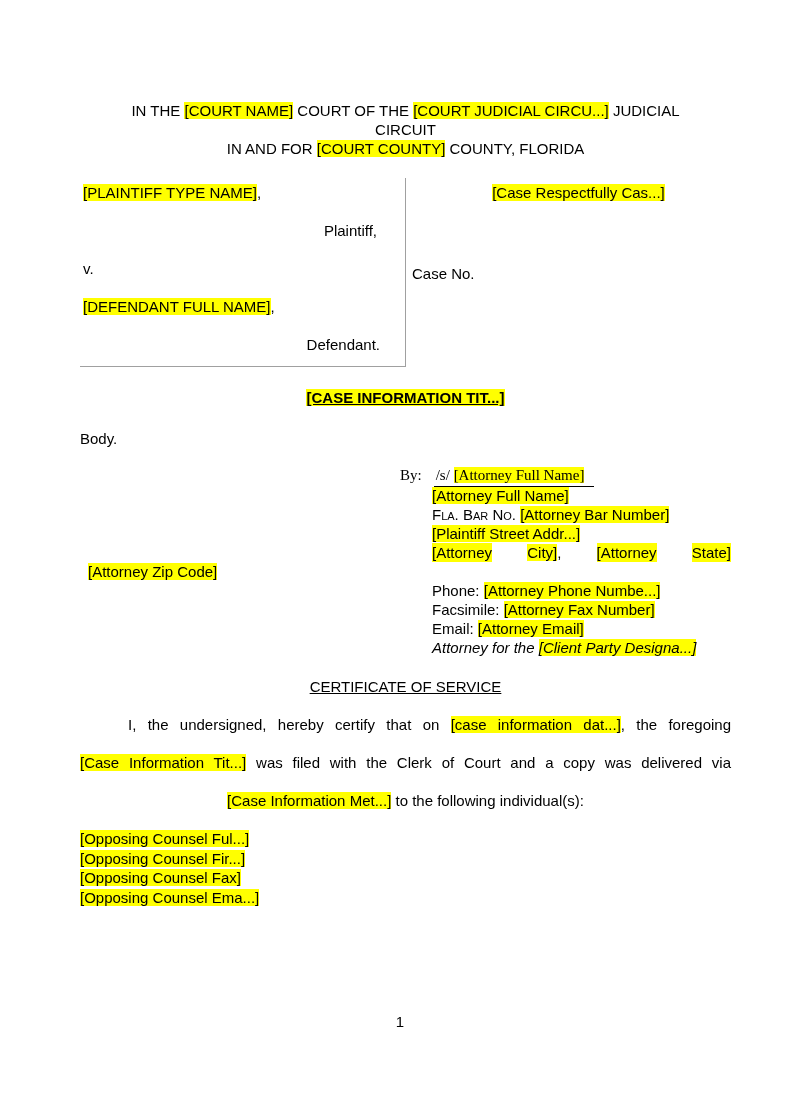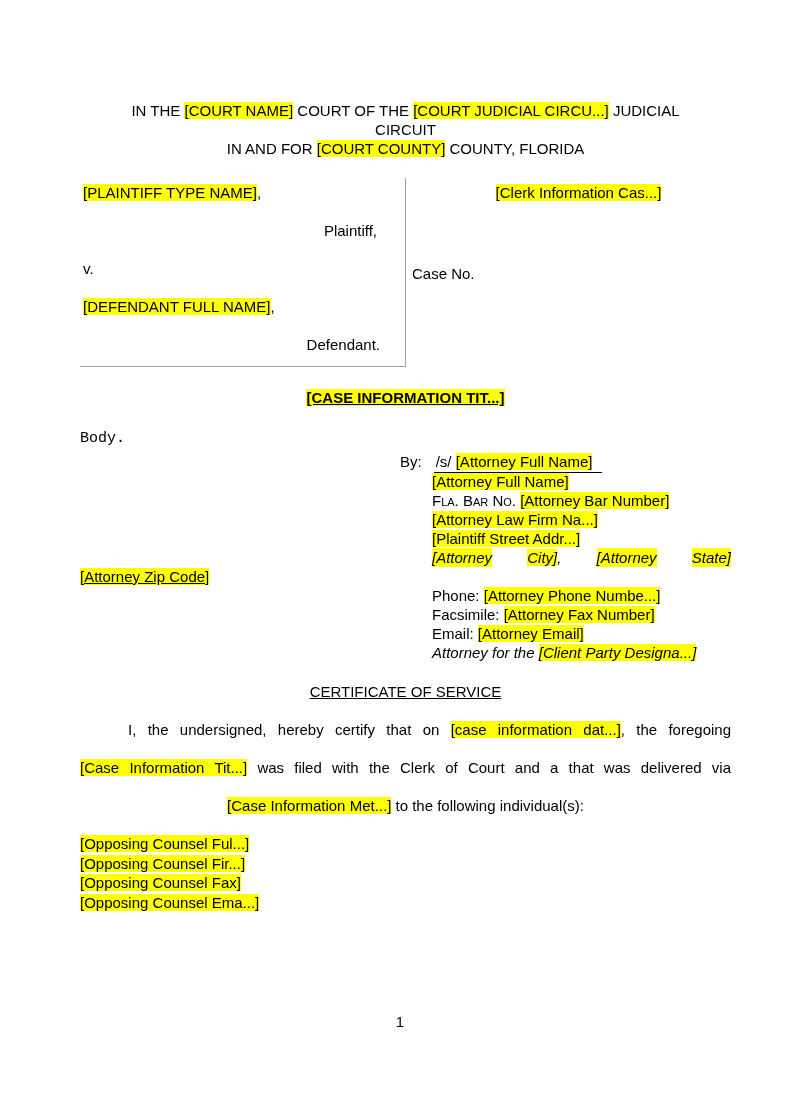--- a/index.html
+++ b/index.html
@@ -27,32 +27,32 @@
   .cap-line { margin-bottom: 19px; }
   .cap-line:last-child { margin-bottom: 0; }
   .cap-line.right { text-align: right; }
   .cap-line.pl { padding-right: 28px; }
   .cap-line.dl { padding-right: 25px; }
   .cap-right { flex: 1; padding-left: 6px; padding-top: 5px; }
   .case-info { text-align: center; padding-left: 14px; }
   .case-no { margin-top: 62px; }
 
   .doc-title { text-align: center; font-weight: bold; margin-top: 21px; }
-  .body-text { margin-top: 22px; font-family: Liberation Mono, monospace; }
+  .body-text { margin-top: 22px; }
 
   .sig-indent { margin-left: 352px; }
   .respectfully { margin-top: 19px; }
-  .by-line { margin-left: 320px; margin-top: 4px; height: 20px; }
+  .by-line { margin-left: 320px; margin-top: 18px; height: 20px; font-family: Liberation Serif, serif; }
   .sig-underline {
     display: inline-block; border-bottom: 1px solid #000;
     margin-left: 12px; padding: 0 10px 1px 2px;
   }
   .line { height: 19px; }
-  .city-state { display: flex; justify-content: space-between; width: 299px; font-style: italic; }
-  .zip { margin-left: 0; text-decoration: underline; }
+  .city-state { display: flex; justify-content: space-between; width: 299px; }
+  .zip { margin-left: 8px; }
   .smallcaps { font-variant: small-caps; }
   .attorney-for { font-style: italic; }
 
   .cert-heading { text-align: center; font-weight: normal; margin-top: 20px; }
   .cert-para { margin-top: 19px; }
   .cert-line { margin-bottom: 19px; text-align: center; }
   .cert-line.justify { text-align: justify; text-align-last: justify; }
   .cert-line.indent { text-indent: 48px; }
 
   .opposing { margin-top: 18px; line-height: 19.5px; }
@@ -72,37 +72,36 @@
 
   <div class="caption">
     <div class="cap-left">
       <div class="cap-line"><span class="hl">[PLAINTIFF TYPE NAME]</span><span>,</span></div>
       <div class="cap-line right pl">Plaintiff,</div>
       <div class="cap-line">v.</div>
       <div class="cap-line"><span class="hl">[DEFENDANT FULL NAME]</span><span>,</span></div>
       <div class="cap-line right dl">Defendant.</div>
     </div>
     <div class="cap-right">
-      <div class="case-info"><span class="hl">[Clerk Information Cas...]</span></div>
+      <div class="case-info"><span class="hl">[Case Respectfully Cas...]</span></div>
       <div class="case-no">Case No.</div>
     </div>
   </div>
 
   <div class="doc-title"><span class="hl u">[CASE INFORMATION TIT...]</span></div>
 
   <div class="body-text">Body.</div>
 
 
   <div class="by-line"><span>By:</span><span class="sig-underline"><span>/s/</span> <span class="hl">[Attorney Full Name]</span></span></div>
 
   <div class="sig-indent line"><span class="hl">[Attorney Full Name]</span></div>
 
   <div class="sig-indent line"><span class="smallcaps">Fla. Bar No.</span> <span class="hl">[Attorney Bar Number]</span></div>
 
-  <div class="sig-indent line"><span class="hl">[Attorney Law Firm Na...]</span></div>
 
   <div class="sig-indent line"><span class="hl">[Plaintiff Street Addr...]</span></div>
 
   <div class="sig-indent line city-state">
     <span class="hl">[Attorney</span>
     <span><span class="hl">City]</span><span>,</span></span>
     <span class="hl">[Attorney</span>
     <span class="hl">State]</span>
   </div>
 
@@ -113,21 +112,21 @@
   <div class="sig-indent line"><span>Facsimile: </span><span class="hl">[Attorney Fax Number]</span></div>
 
   <div class="sig-indent line"><span>Email: </span><span class="hl">[Attorney Email]</span></div>
 
   <div class="sig-indent attorney-for"><span>Attorney for the </span><span class="hl i">[Client Party Designa...]</span></div>
 
   <div class="cert-heading"><span class="u">CERTIFICATE OF SERVICE</span></div>
 
   <div class="cert-para">
     <div class="cert-line justify indent"><span>I, the undersigned, hereby certify that on </span><span class="hl">[case information dat...]</span><span>, the foregoing</span></div>
-    <div class="cert-line justify"><span class="hl">[Case Information Tit...]</span><span> was filed with the Clerk of Court and a that was delivered via</span></div>
+    <div class="cert-line justify"><span class="hl">[Case Information Tit...]</span><span> was filed with the Clerk of Court and a copy was delivered via</span></div>
     <div class="cert-line"><span class="hl">[Case Information Met...]</span><span> to the following individual(s):</span></div>
   </div>
 
   <div class="opposing">
     <div class="opp-line"><span class="hl">[Opposing Counsel Ful...]</span></div>
     <div class="opp-line"><span class="hl">[Opposing Counsel Fir...]</span></div>
     <div class="opp-line"><span class="hl">[Opposing Counsel Fax]</span></div>
     <div class="opp-line"><span class="hl">[Opposing Counsel Ema...]</span></div>
   </div>
 

